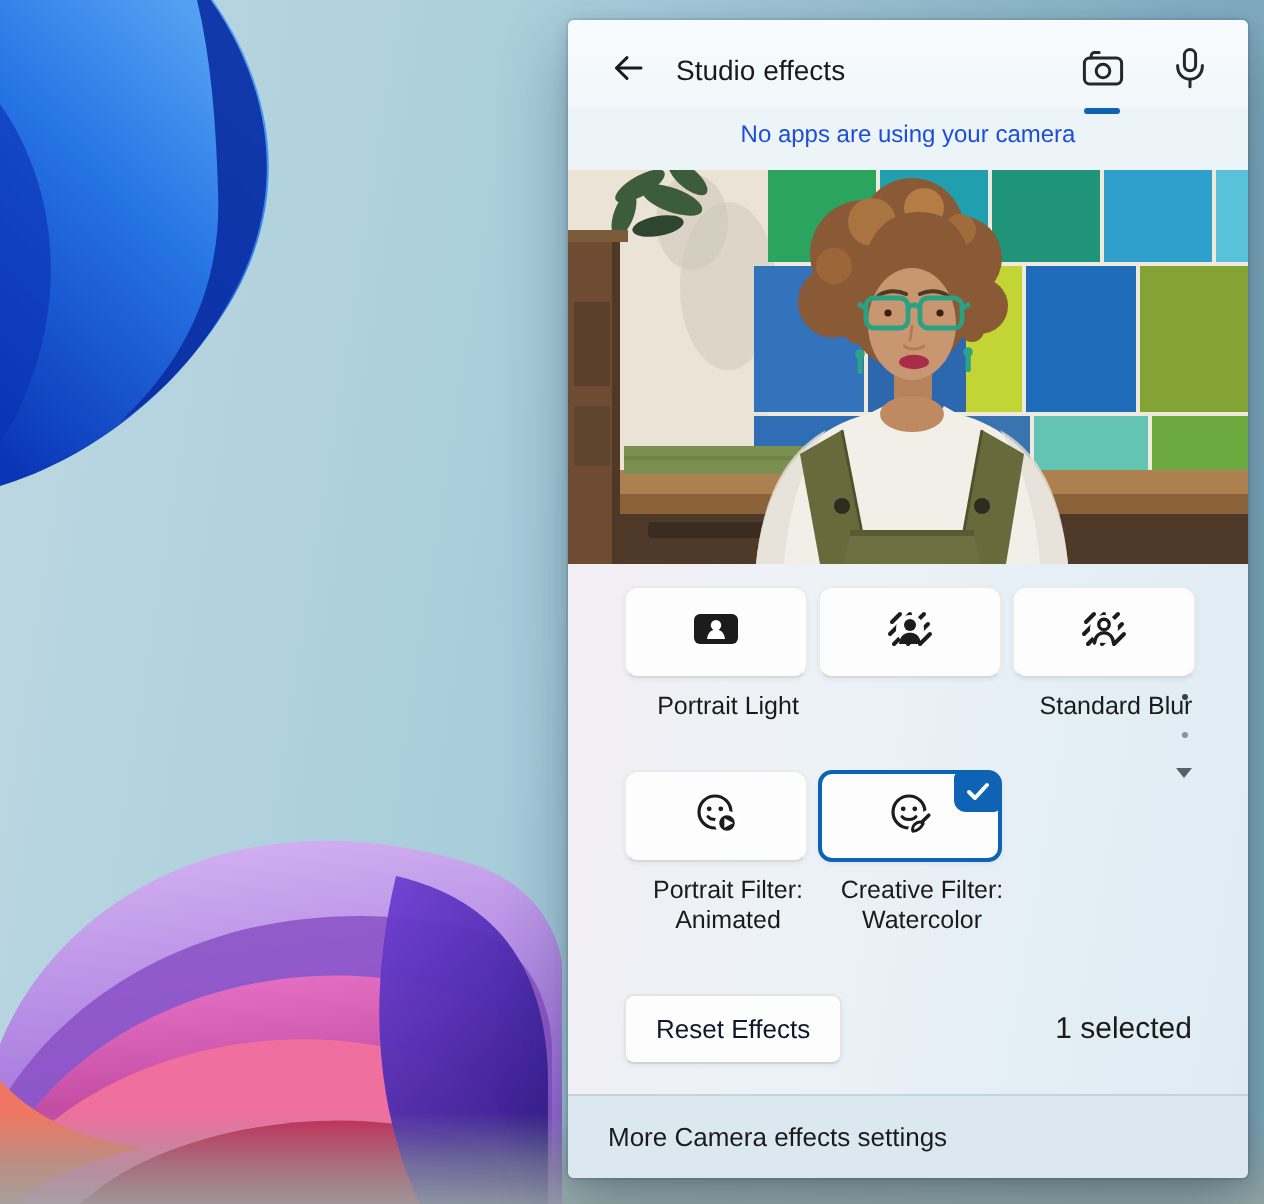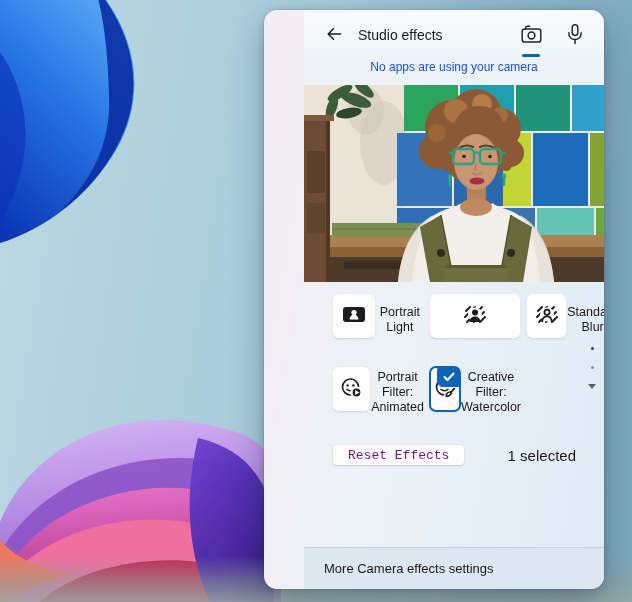--- a/index.html
+++ b/index.html
@@ -11,31 +11,30 @@
     background: #a9cbd8;
   }
 
   
   .wallpaper { position: absolute; inset: 0; z-index: 0; }
   .wallpaper svg { display: block; }
 
   
   .panel {
     position: absolute;
-    left: 264px; top: 10px;
+    left: 284px; top: 10px;
     width: 340px; height: 579px;
-    border-radius: 13px;
+    border-radius: 3px;
     background: linear-gradient(100deg, #f4ecf2 0%, #edf2f7 40%, #e3eef5 75%, #dfebf3 100%);
     box-shadow: 0 14px 34px rgba(20,40,60,.32), 0 2px 8px rgba(20,40,60,.16);
     outline: 1px solid rgba(0,0,0,.07);
     z-index: 2;
     overflow: hidden;
     display: flex;
     flex-direction: column;
-    padding-left: 40px;
   }
 
   .panel-header {
     height: 44px;
     display: flex;
     align-items: center;
     padding: 6px 14px 0 16px;
     background: linear-gradient(180deg, #f8fbfd 0%, #f1f7fa 100%);
     flex: 0 0 auto;
   }
@@ -85,21 +84,21 @@
     position: relative;
     flex: 1 1 auto;
   }
   .fx-grid {
     display: grid;
     grid-template-columns: repeat(3, 92px);
     column-gap: 5px;
     row-gap: 24px;
     padding: 11px 0 0 28px;
   }
-  .fx-cell { display: flex; flex-direction: row; align-items: center; }
+  .fx-cell { display: flex; flex-direction: column; align-items: flex-start; }
   .fx-tile {
     width: 92px; height: 46px;
     background: #fdfdfe;
     border: 1px solid #ebebec;
     border-bottom-color: #d7d9da;
     border-radius: 7px;
     display: flex; align-items: center; justify-content: center;
     cursor: pointer;
     box-shadow: 0 1px 2px rgba(0,0,0,.05);
     position: relative;
@@ -123,25 +122,25 @@
     color: #1b1b1b;
   }
 
   .actions-row {
     display: flex;
     align-items: center;
     justify-content: space-between;
     margin: 29px 28px 0 28px;
   }
   .reset-btn {
-    height: 22px;
+    height: 35px;
     padding: 0 15px;
     font-size: 13px;
-    font-family: Liberation Mono, monospace;
-    color: #701a75;
+    font-family: Liberation Sans, sans-serif;
+    color: #0f172a;
     background: #fdfdfe;
     border: 1px solid #e4e4e6;
     border-bottom-color: #cfd1d3;
     border-radius: 5px;
     cursor: pointer;
     box-shadow: 0 1px 2px rgba(0,0,0,.05);
   }
   .selected-count { font-size: 15px; color: #1b1b1b; }
 
   .panel-footer {

